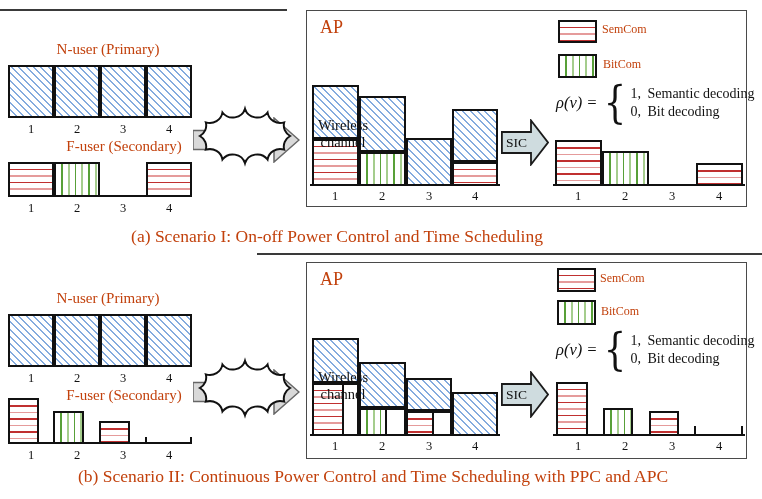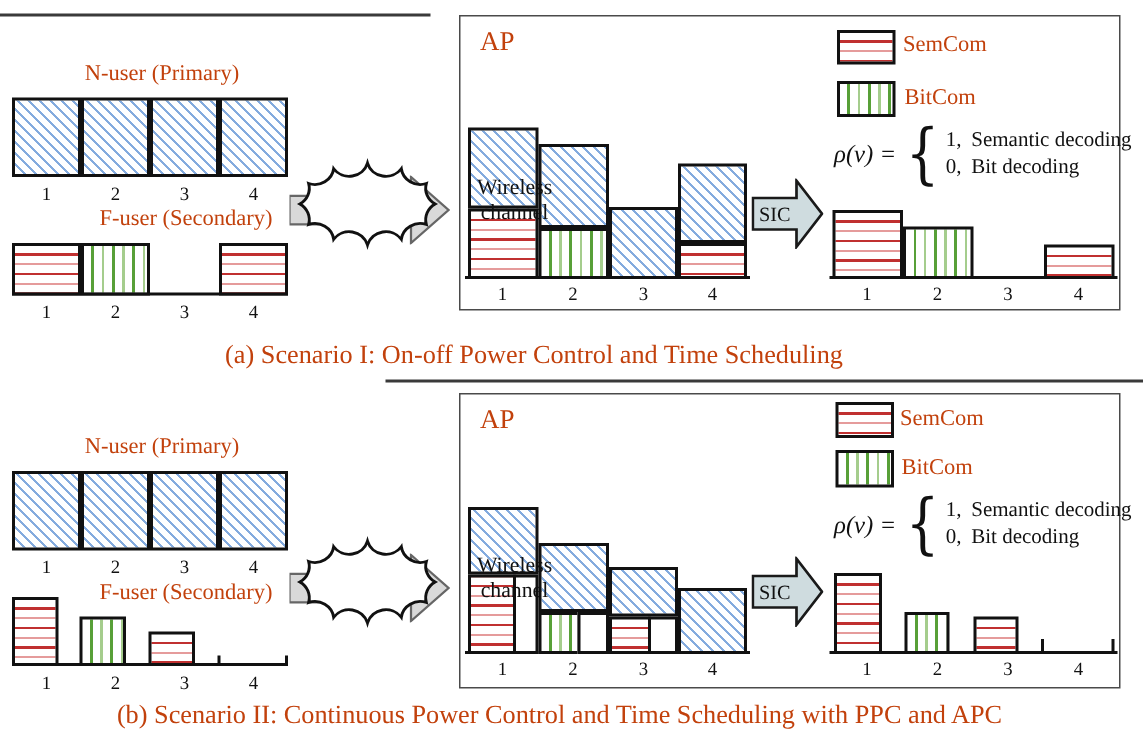--- a/index.html
+++ b/index.html
@@ -18,21 +18,21 @@
   .p-line,.p-tick{background:#111;}
   .tickrow{position:absolute;left:0;top:0;width:762px;height:16px;}
   .tick{position:absolute;transform:translateX(-50%);font-size:12.5px;font-family:"Liberation Serif",serif;}
   .bigbox{position:absolute;box-sizing:border-box;border:1.6px solid #4a4a4a;background:#fff;}
   .chan-arrow{position:absolute;z-index:1;}
   .cloud{position:absolute;z-index:2;}
   .cloud .cl-txt{position:absolute;width:100%;text-align:center;font-size:14.5px;z-index:3;}
   .sic{position:absolute;z-index:1;}
   .sic .sic-txt{position:absolute;left:0;top:0;width:31px;text-align:center;font-size:13.5px;}
   .swatch{position:absolute;box-sizing:border-box;}
-  .legend-lbl{font-size:15px;}
+  .legend-lbl{font-size:12px;}
   .equation{position:absolute;display:flex;align-items:center;}
   .eq-lhs{font-style:italic;font-size:16.5px;margin-right:3px;}
   .eq-brace{font-size:44px;font-weight:400;line-height:0.9;transform:scaleX(0.8);margin-right:2px;font-family:"DejaVu Serif",serif;}
   .eq-cases{display:flex;flex-direction:column;font-size:14px;line-height:1.25;white-space:nowrap;}
   .eq-val{display:inline-block;min-width:17px;}
 </style>
 </head>
 <body>
 
 <div class="figure">
@@ -128,21 +128,21 @@
         <div class="bar p-bit" style="left: 602px; top: 151px; width: 47px; height: 35px;"></div>
         <div class="bar p-sem" style="left: 696px; top: 163px; width: 47px; height: 23px;"></div>
       </div>
     <div class="tickrow" style="top:189px">
         <span class="tick" style="left: 578px;">1</span>
         <span class="tick" style="left: 625px;">2</span>
         <span class="tick" style="left: 672px;">3</span>
         <span class="tick" style="left: 719px;">4</span>
       </div>
 
-    <div class="lbl center caption" style="left:356px;top:227px">(a) Scenario I: On-off Power Control and Time Scheduling</div>
+    <div class="lbl center caption" style="left:337px;top:227px">(a) Scenario I: On-off Power Control and Time Scheduling</div>
   </section>
 
   <section>
     <div class="lbl center" style="left:108px;top:291px;font-size:15px">N-user (Primary)</div>
     <div class="layer">
         <div class="bar p-pri" style="left: 8px; top: 314px; width: 46px; height: 53px;"></div>
         <div class="bar p-pri" style="left: 54px; top: 314px; width: 46px; height: 53px;"></div>
         <div class="bar p-pri" style="left: 100px; top: 314px; width: 46px; height: 53px;"></div>
         <div class="bar p-pri" style="left: 146px; top: 314px; width: 46px; height: 53px;"></div>
       </div>

